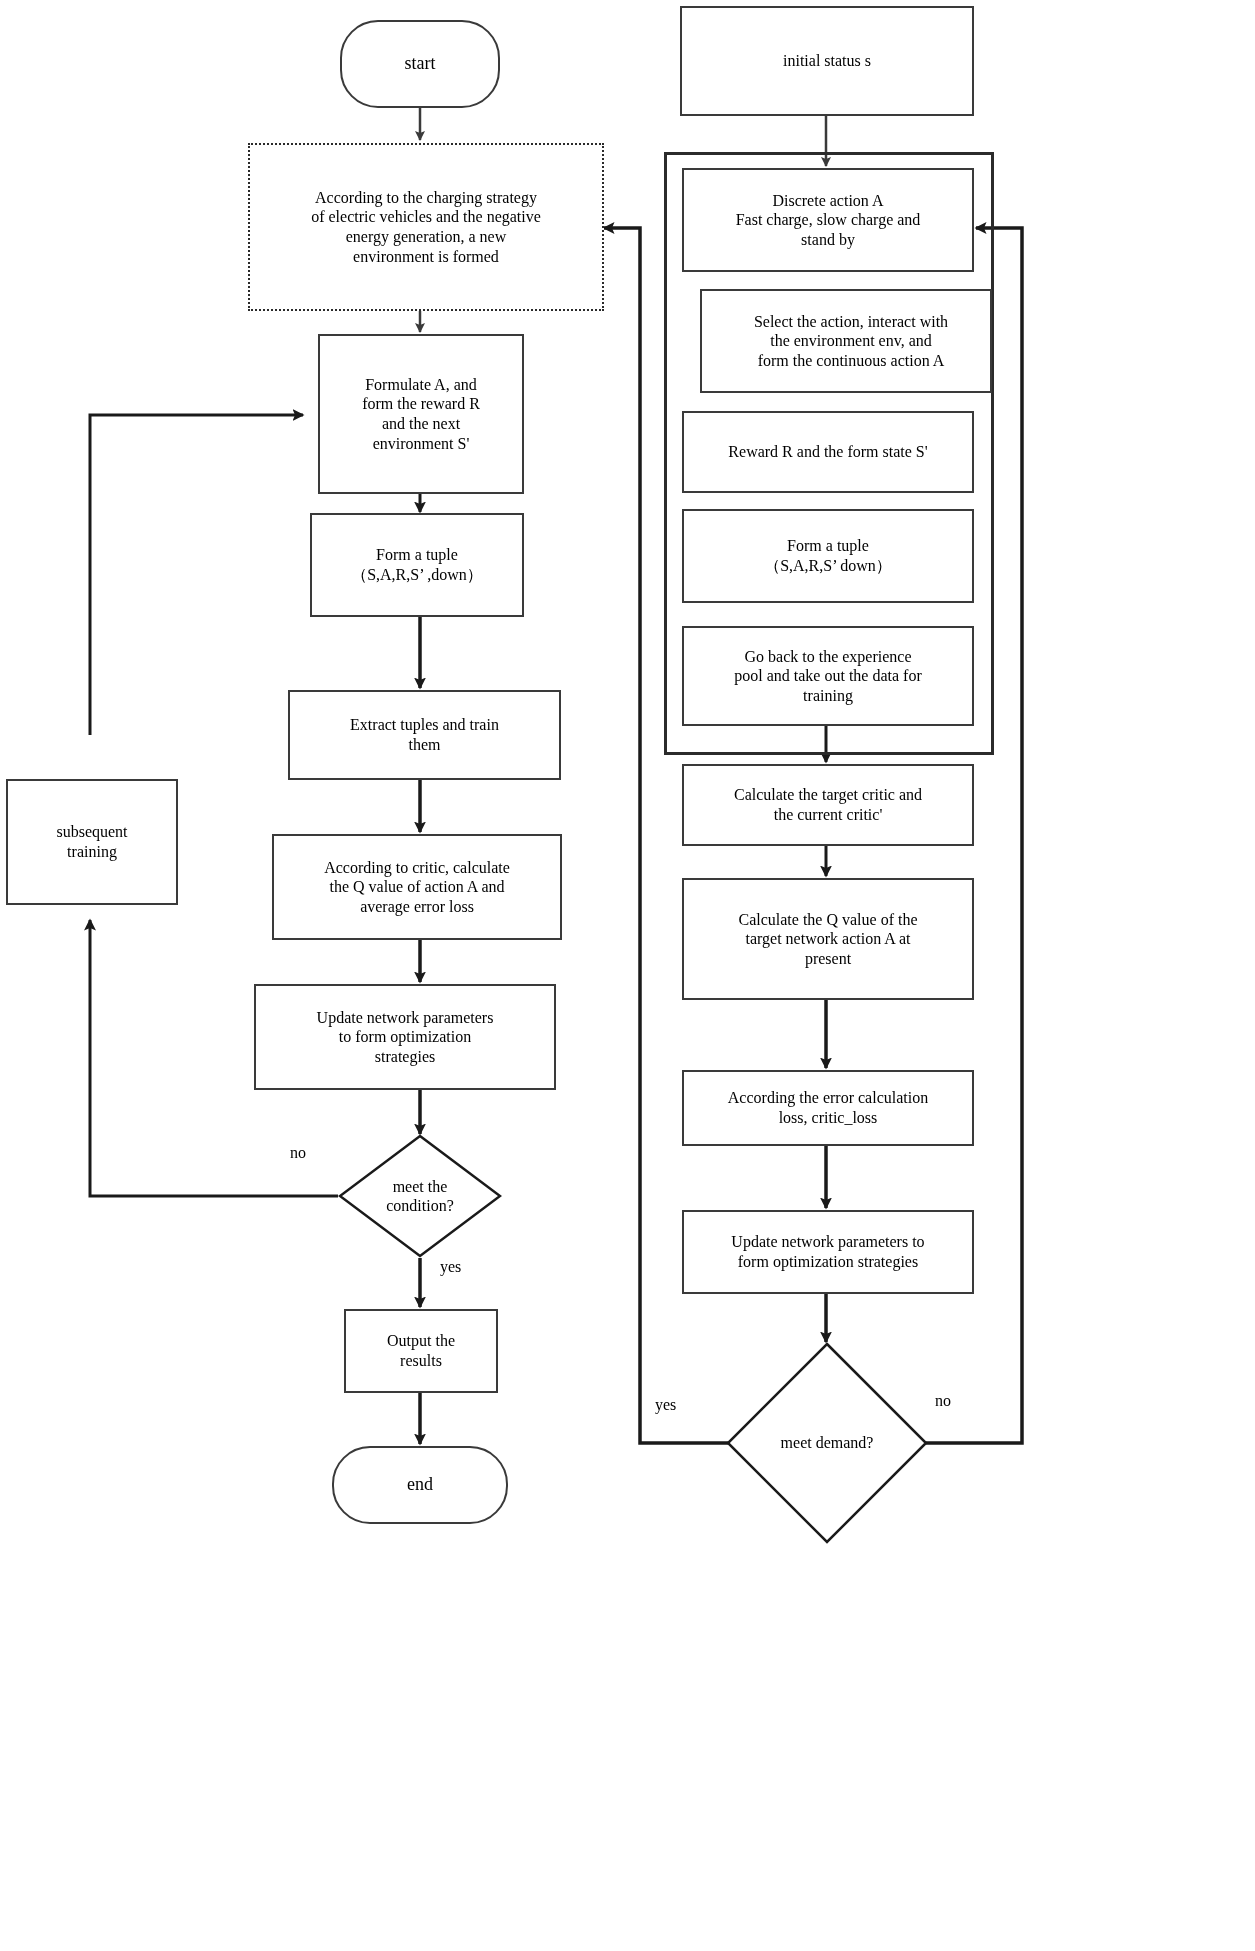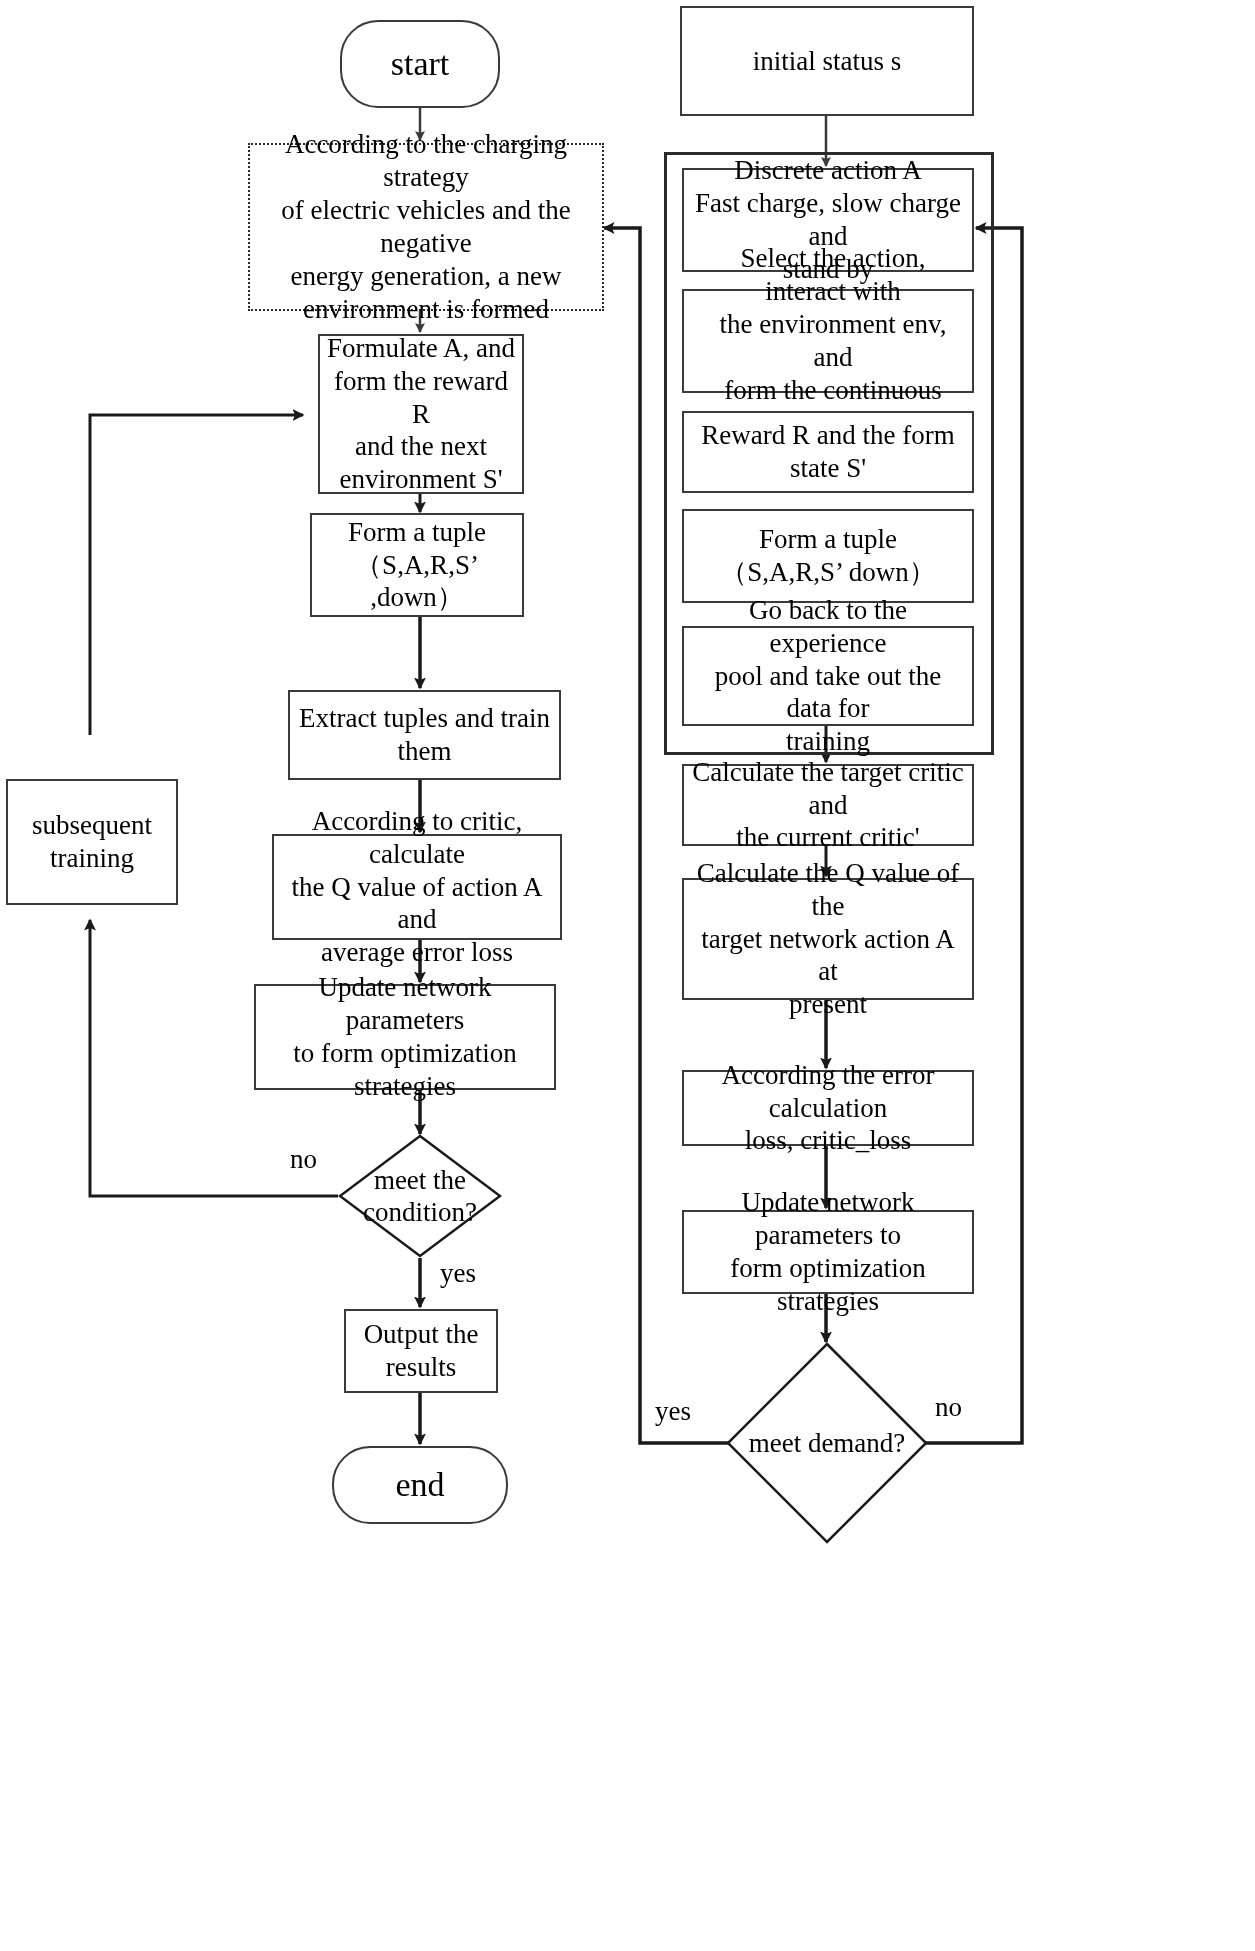--- a/index.html
+++ b/index.html
@@ -69,22 +69,22 @@
     justify-content: center;
     text-align: center;
     white-space: pre-line;
     line-height: 1.2;
   }
   .edge-label {
     position: absolute;
     color: #000;
     white-space: nowrap;
   }
-  .fs26 { font-size: 34px; }
-  .fs25 { font-size: 27px; }
+  .fs26 { font-size: 18px; }
+  .fs25 { font-size: 16px; }
 </style>
 </head>
 <body>
 
 <div id="canvas">
 
   <svg class="wires" viewBox="0 0 1255 1951">
     <defs>
       <marker id="ah" markerWidth="12" markerHeight="12" refX="9.0" refY="5" orient="auto" markerUnits="userSpaceOnUse">
         <path d="M0,0 L10,5 L0,10 L2,5 z" fill="#3a3a3a"></path>
@@ -180,21 +180,21 @@
 training</div>
 
   <div class="node fs25" style="left:680px; top:6px; width:294px; height:110px;">initial status s</div>
 
   <div class="container-box" style="left:664px; top:152px; width:330px; height:603px;"></div>
 
   <div class="node fs25" style="left:682px; top:168px; width:292px; height:104px;">Discrete action A
 Fast charge, slow charge and
 stand by</div>
 
-  <div class="node fs25" style="left:682px; top:289px; width:292px; height:104px;padding-left:16px;">Select the action, interact with
+  <div class="node fs25" style="left:700px; top:289px; width:292px; height:104px;padding-left:16px;">Select the action, interact with
 the environment env, and
 form the continuous action A</div>
 
   <div class="node fs25" style="left:682px; top:411px; width:292px; height:82px;">Reward R and the form state S'</div>
 
   <div class="node fs25" style="left:682px; top:509px; width:292px; height:94px;">Form a tuple
 （S,A,R,S’ down）</div>
 
   <div class="node fs25" style="left:682px; top:626px; width:292px; height:100px;">Go back to the experience
 pool and take out the data for

